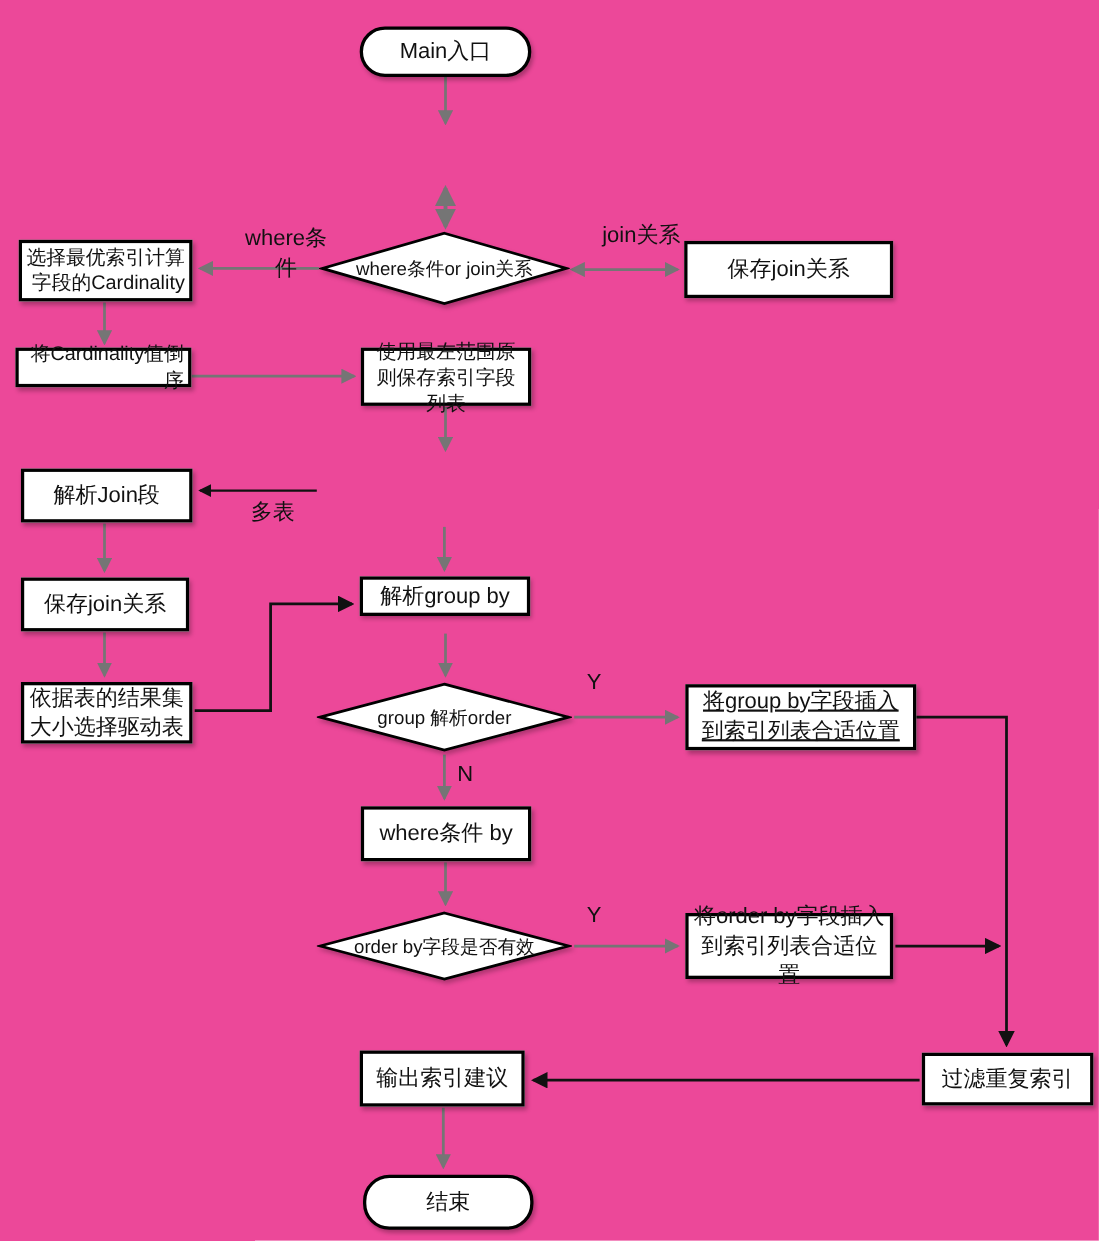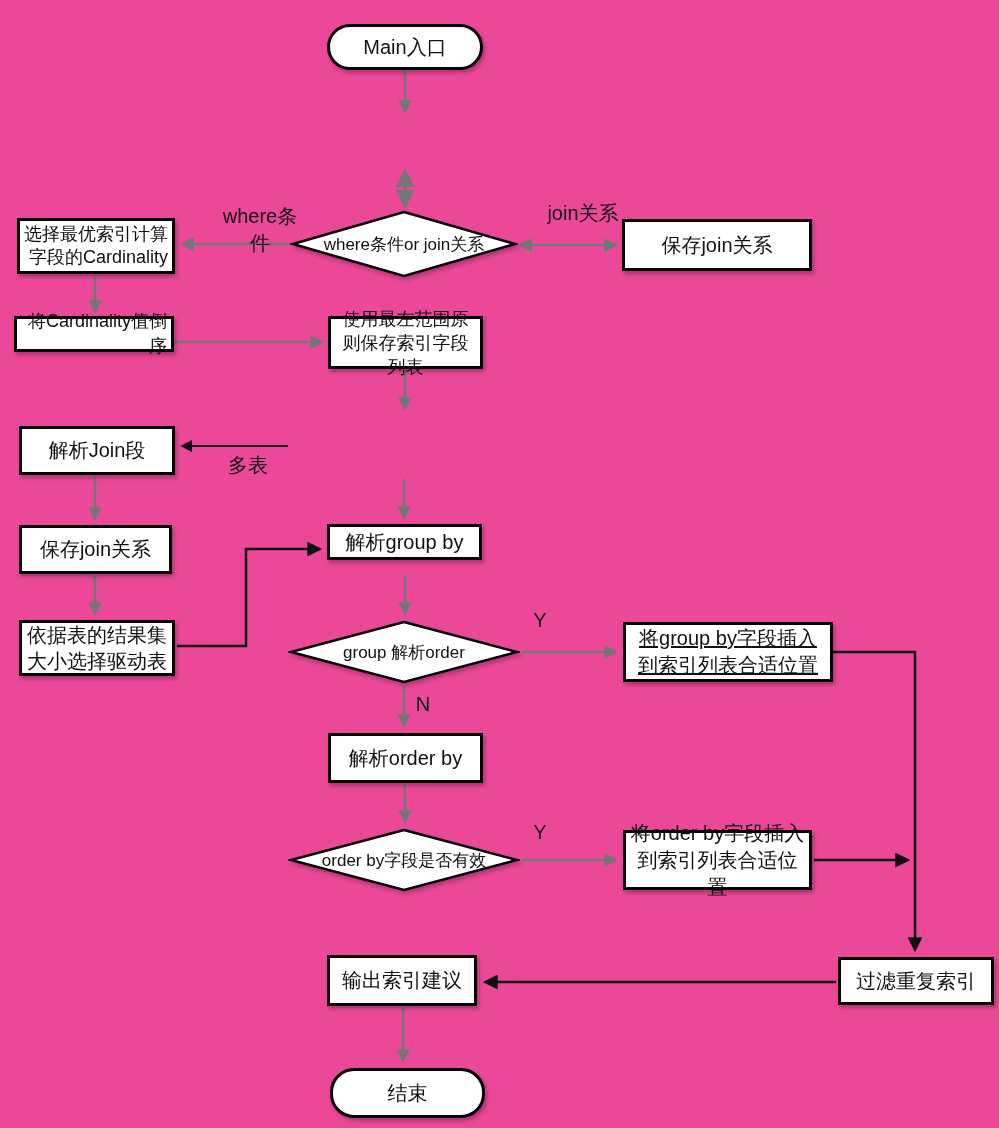--- a/index.html
+++ b/index.html
@@ -123,21 +123,21 @@
 
   <div class="diamond" style="left:288px;top:620px;width:232px;height:64px;">
     <svg width="232" height="64" viewBox="0 0 232 64">
       <polygon points="116,2 229,32 116,62 3,32" fill="#ffffff" stroke="#000000" stroke-width="2.5"></polygon>
     </svg>
     <div class="dtext">group 解析order</div>
   </div>
 
   <div class="node" style="left:623px;top:622px;width:210px;height:60px;line-height:27px;text-decoration:underline;">将group by字段插入到索引列表合适位置</div>
 
-  <div class="node" style="left:328px;top:733px;width:155px;height:50px;">解析order by</div>
+  <div class="node" style="left:328px;top:733px;width:155px;height:50px;">where条件 by</div>
 
   <div class="diamond" style="left:288px;top:828px;width:232px;height:64px;">
     <svg width="232" height="64" viewBox="0 0 232 64">
       <polygon points="116,2 229,32 116,62 3,32" fill="#ffffff" stroke="#000000" stroke-width="2.5"></polygon>
     </svg>
     <div class="dtext">order by字段是否有效</div>
   </div>
 
   <div class="node" style="left:623px;top:830px;width:189px;height:60px;line-height:27px;">将order by字段插入到索引列表合适位置</div>
 

